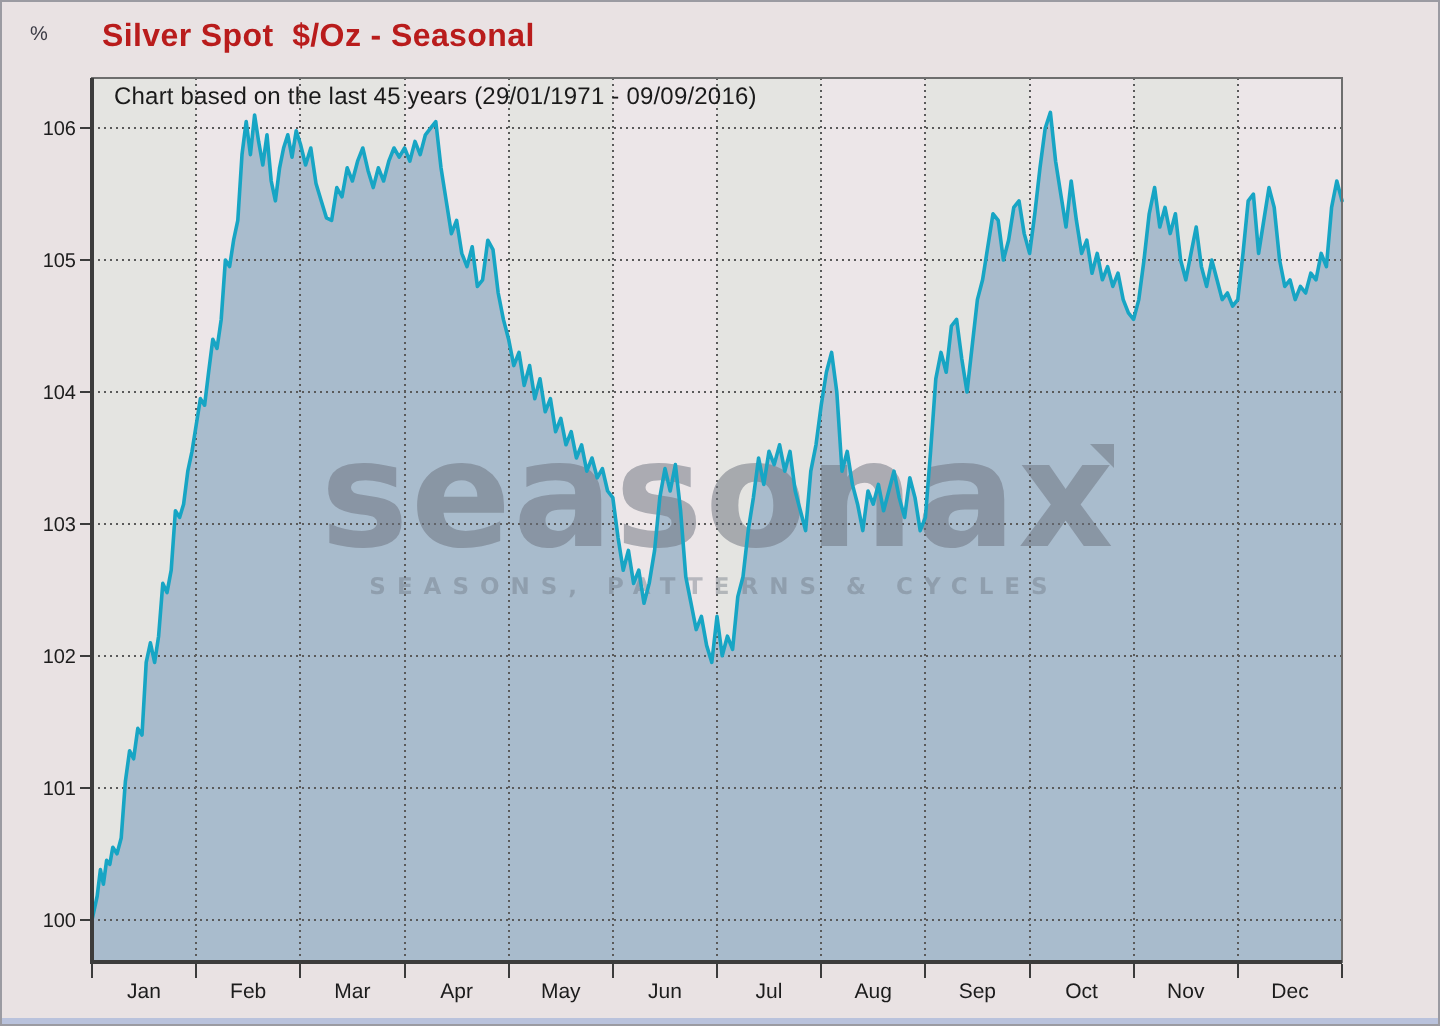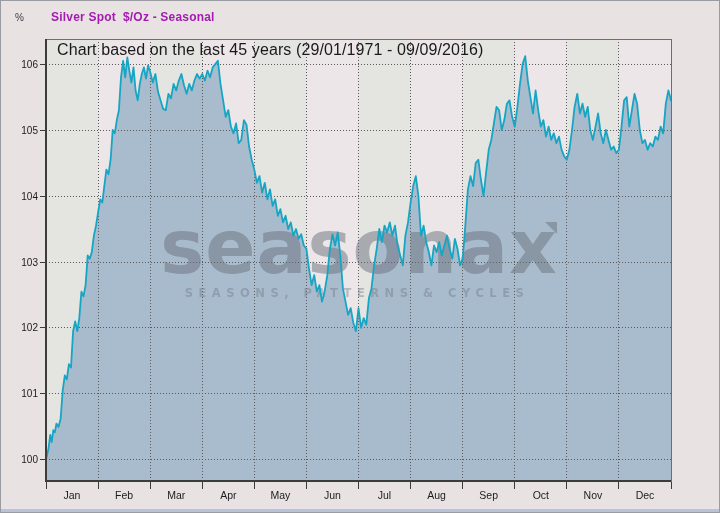--- a/index.html
+++ b/index.html
@@ -15,26 +15,26 @@
   .bottom-strip{
     position:absolute;left:0;right:0;bottom:0;height:3px;
     background:#b9c2dc;
   }
   .unit-label{
     position:absolute;left:14px;top:11px;
     font-size:10px;color:#3a3a44;
   }
   .page-title{
     position:absolute;left:50px;top:9px;
-    font-size:12px;font-weight:600;color:#a21caf;
+    font-size:16px;font-weight:600;color:#b91c1c;
     white-space:pre;letter-spacing:.2px;
   }
   .chart-annotation{
     position:absolute;left:56px;top:40px;
-    font-size:16px;color:#1a1a1a;
+    font-size:12px;color:#1a1a1a;
     letter-spacing:.1px;
     z-index:3;
   }
   svg.chart{position:absolute;left:0;top:0;z-index:1;}
 </style>
 </head>
 <body>
 
 <div class="app">
   <span class="unit-label">%</span>

